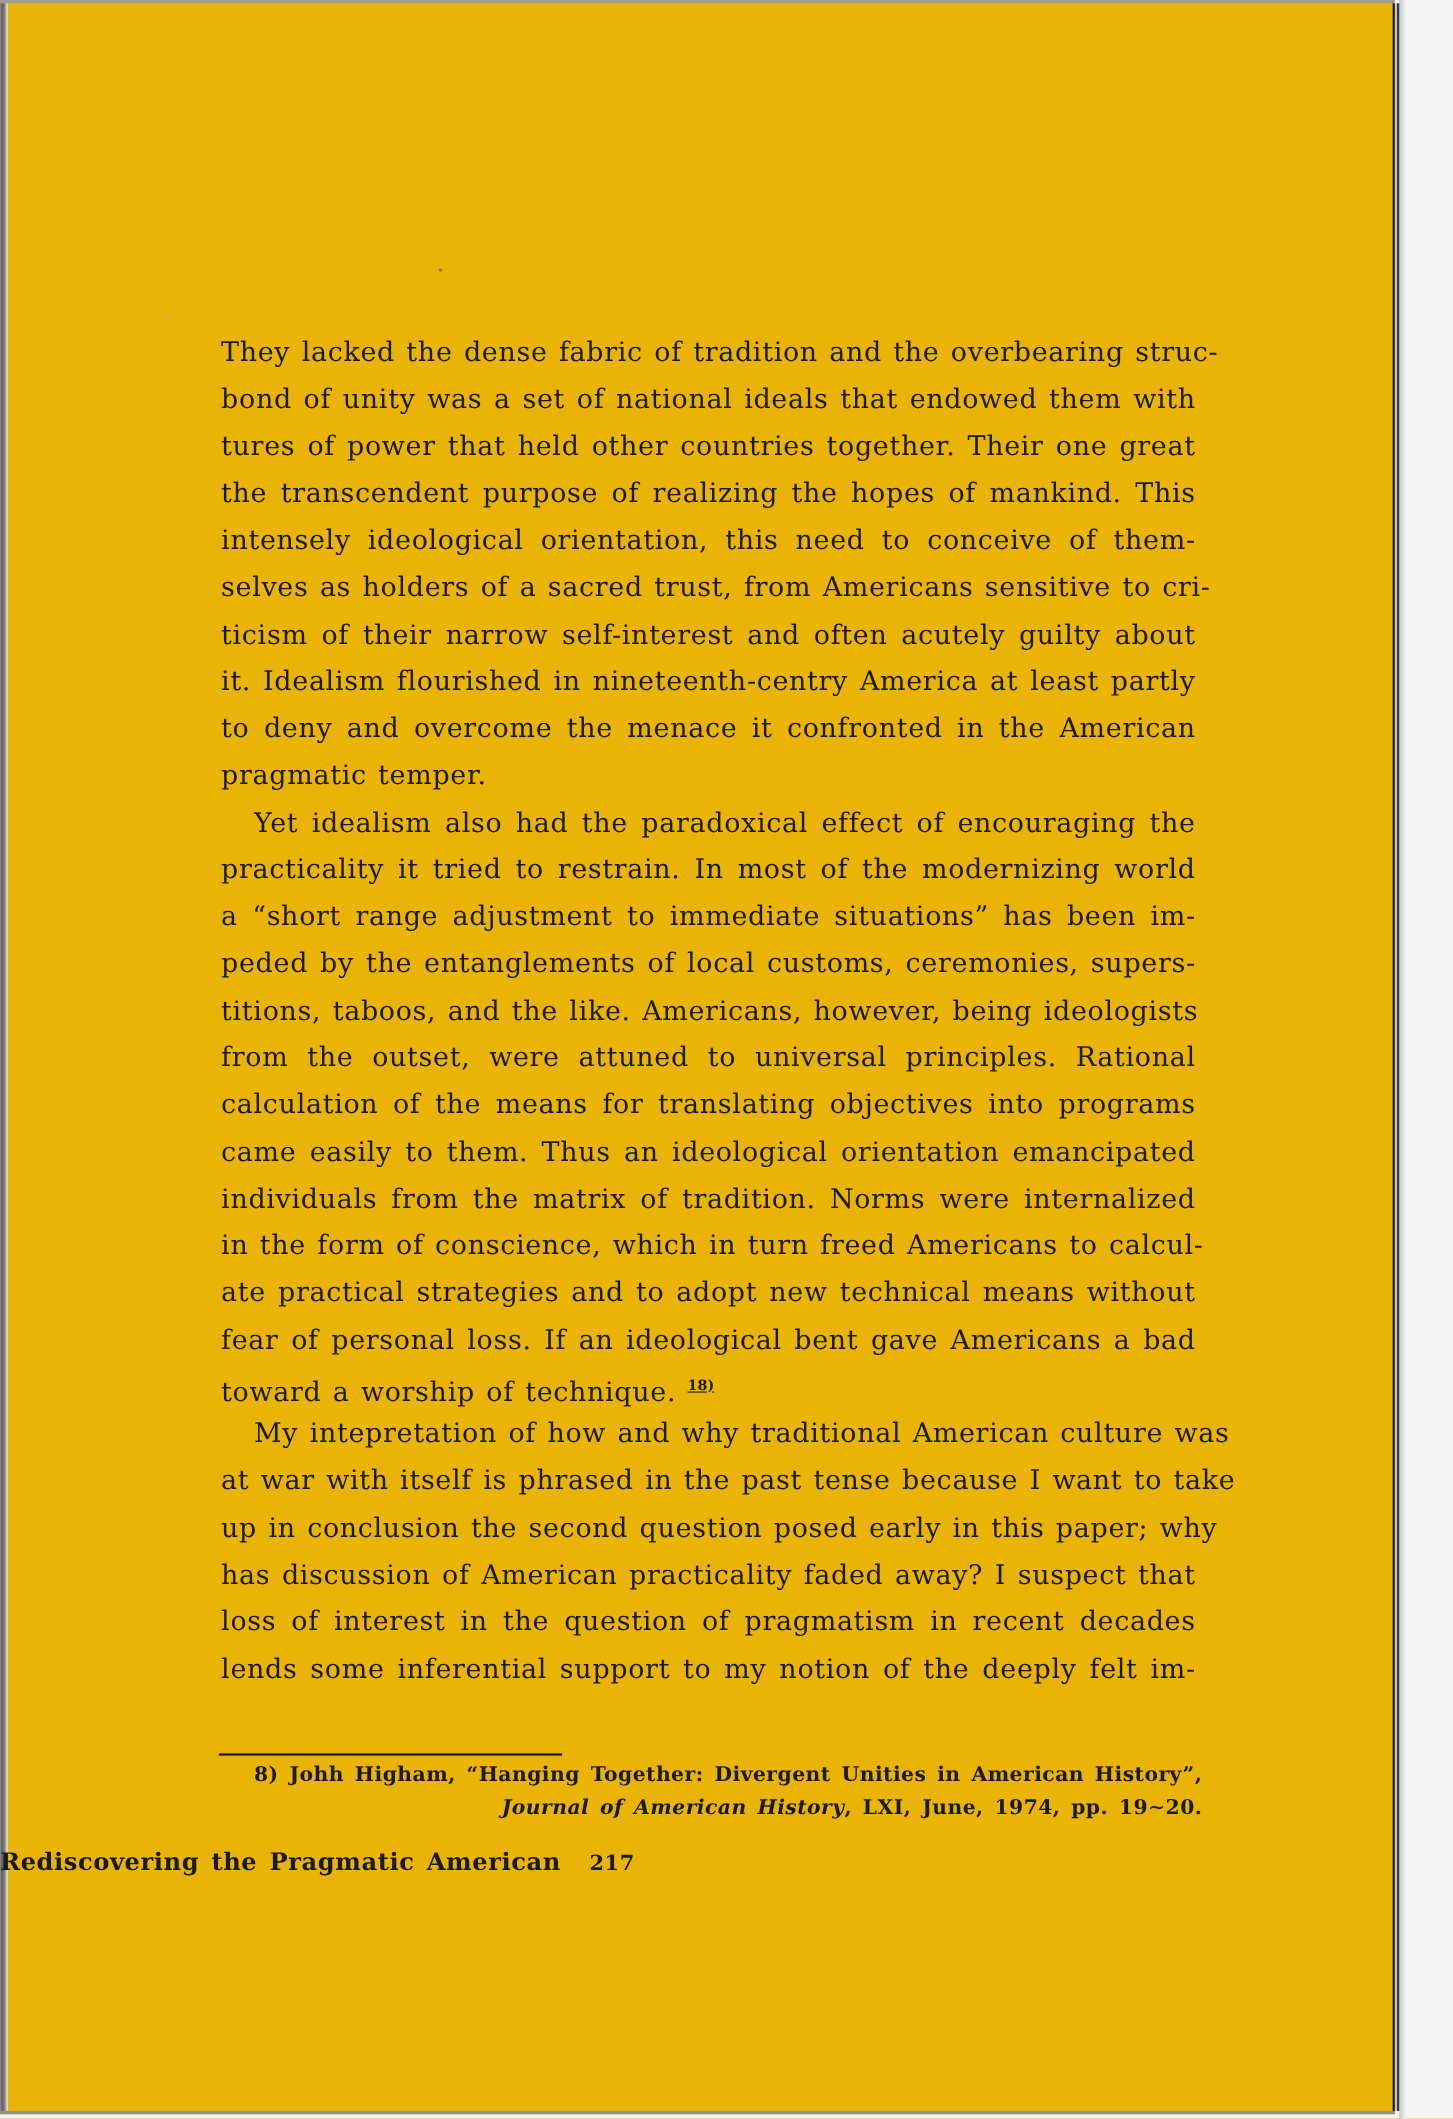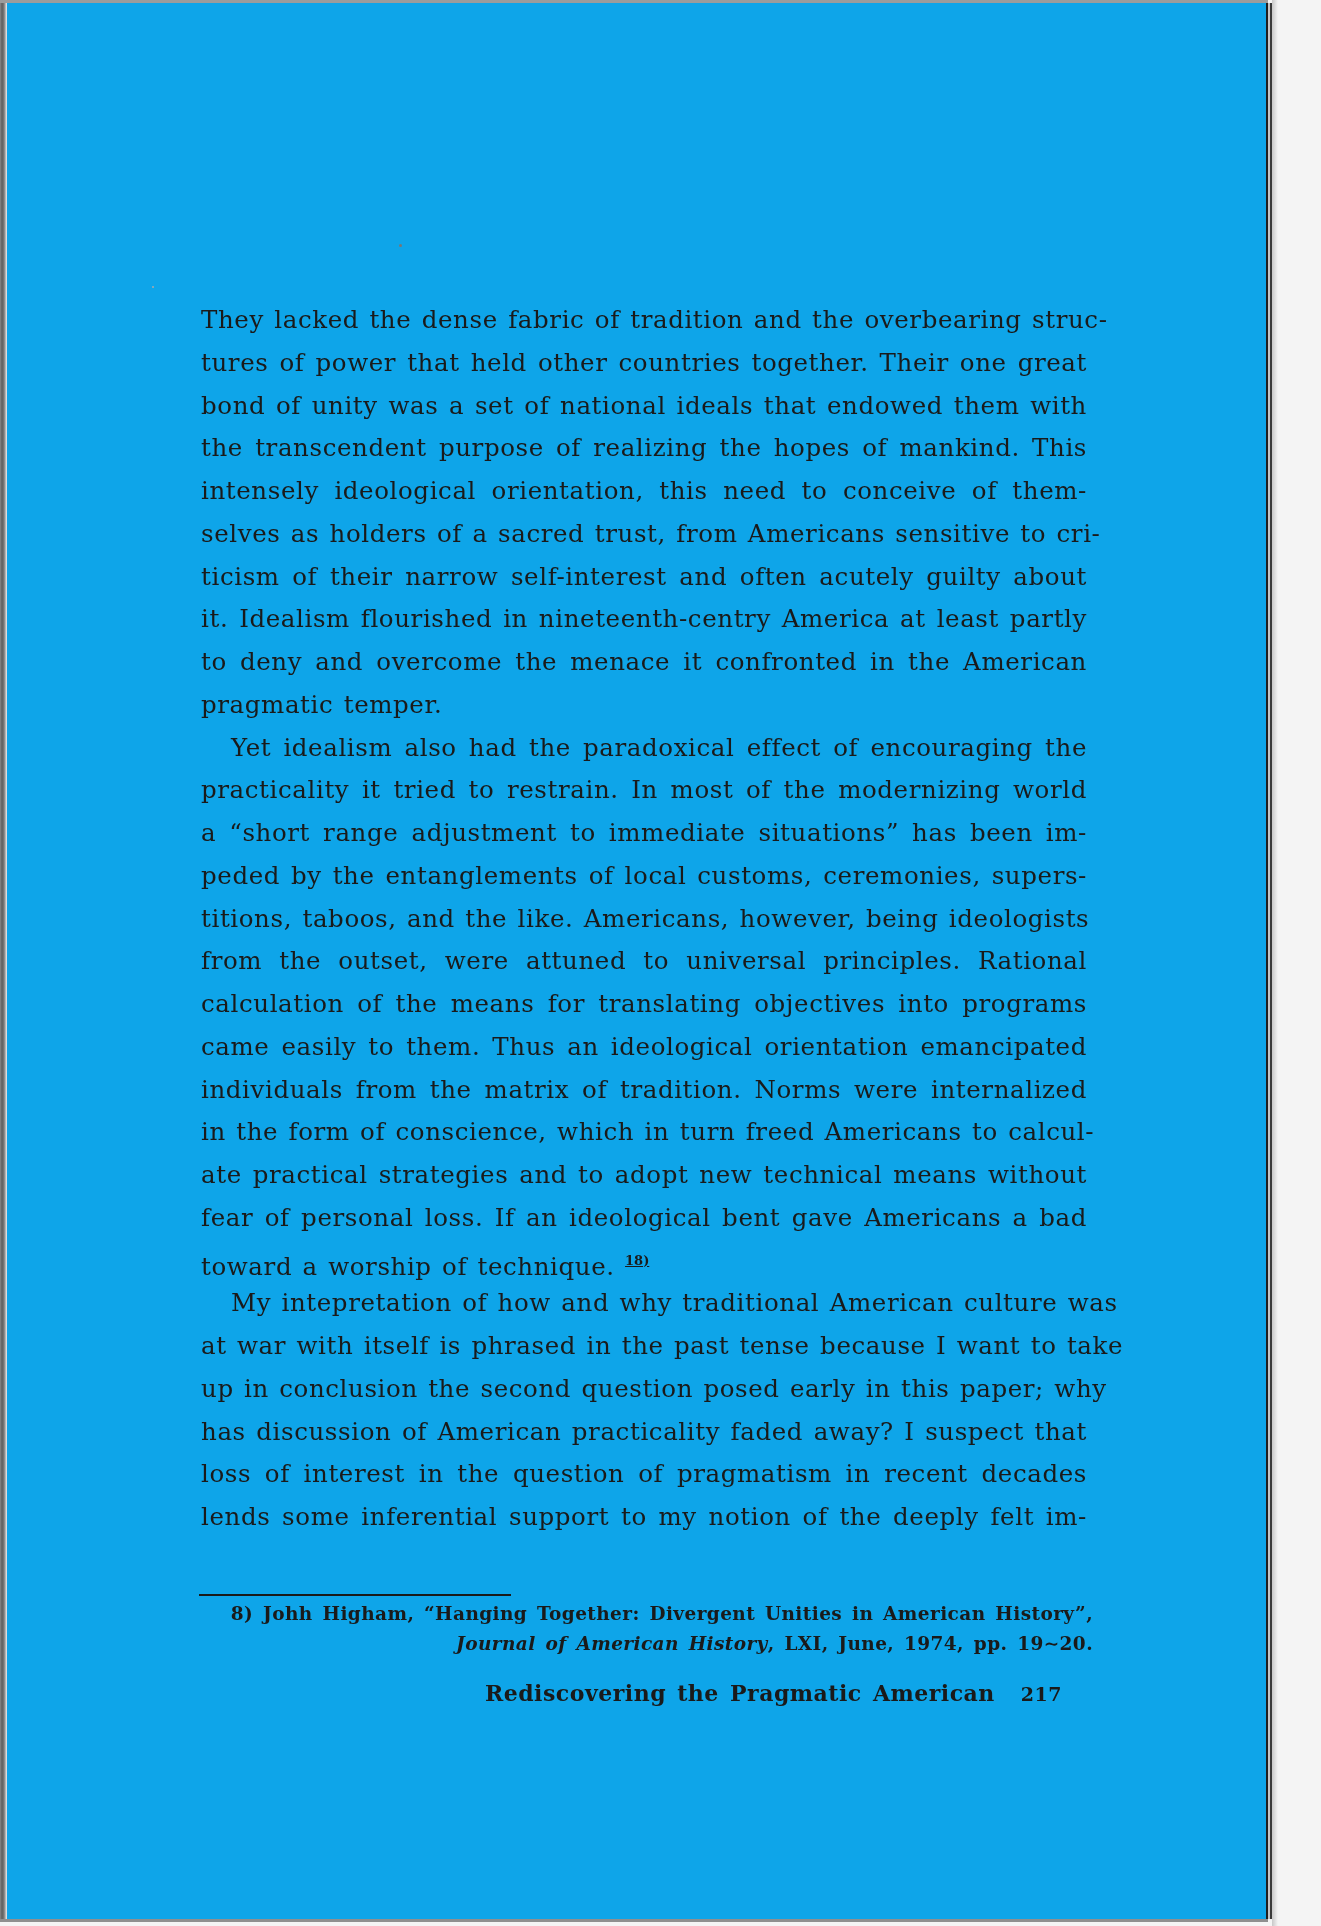--- a/index.html
+++ b/index.html
@@ -14,21 +14,21 @@
     overflow: hidden;
     font-family: "DejaVu Serif", "Liberation Serif", serif;
     color: #1a1a1a;
   }
   .page {
     position: absolute;
     left: 0;
     top: 0;
     width: 1268px;
     height: 1922px;
-    background: #0ea5e9;
+    background: #eab308;
     border-top: 3px solid #9c9c9c;
     border-bottom: 3px solid #8f8f8f;
     box-sizing: border-box;
   }
   .page-left-edge {
     position: absolute;
     left: 0;
     top: 0;
     width: 7px;
     height: 100%;
@@ -124,21 +124,20 @@
     padding-left: 22px;
   }
   .fn-italic {
     font-style: italic;
   }
   .running-footer {
     position: absolute;
     left: 0;
     top: 1677px;
     width: 1062px;
-    text-align: right;
     font-size: 22px;
     font-weight: bold;
     letter-spacing: 0.5px;
     word-spacing: 3px;
     white-space: nowrap;
   }
   .running-footer .page-number {
     margin-left: 26px;
     font-size: 19px;
   }
@@ -149,22 +148,22 @@
 <div class="shadow-strip"></div>
 
 <div class="page">
   <div class="page-left-edge"></div>
   <div class="page-right-edge"></div>
   <div class="speck s1"></div>
   <div class="speck s2"></div>
 
   <div class="body-text" id="body-text">
       <span class="line"><span>They lacked the dense fabric of tradition and the overbearing struc-</span></span>
+      <span class="line"><span>bond of unity was a set of national ideals that endowed them with</span></span>
       <span class="line"><span>tures of power that held other countries together. Their one great</span></span>
-      <span class="line"><span>bond of unity was a set of national ideals that endowed them with</span></span>
       <span class="line"><span>the transcendent purpose of realizing the hopes of mankind. This</span></span>
       <span class="line"><span>intensely ideological orientation, this need to conceive of them-</span></span>
       <span class="line"><span>selves as holders of a sacred trust, from Americans sensitive to cri-</span></span>
       <span class="line"><span>ticism of their narrow self-interest and often acutely guilty about</span></span>
       <span class="line"><span>it. Idealism flourished in nineteenth-centry America at least partly</span></span>
       <span class="line"><span>to deny and overcome the menace it confronted in the American</span></span>
       <span class="line last"><span>pragmatic temper.</span></span>
       <span class="line indent"><span>Yet idealism also had the paradoxical effect of encouraging the</span></span>
       <span class="line"><span>practicality it tried to restrain. In most of the modernizing world</span></span>
       <span class="line"><span>a “short range adjustment to immediate situations” has been im-</span></span>

